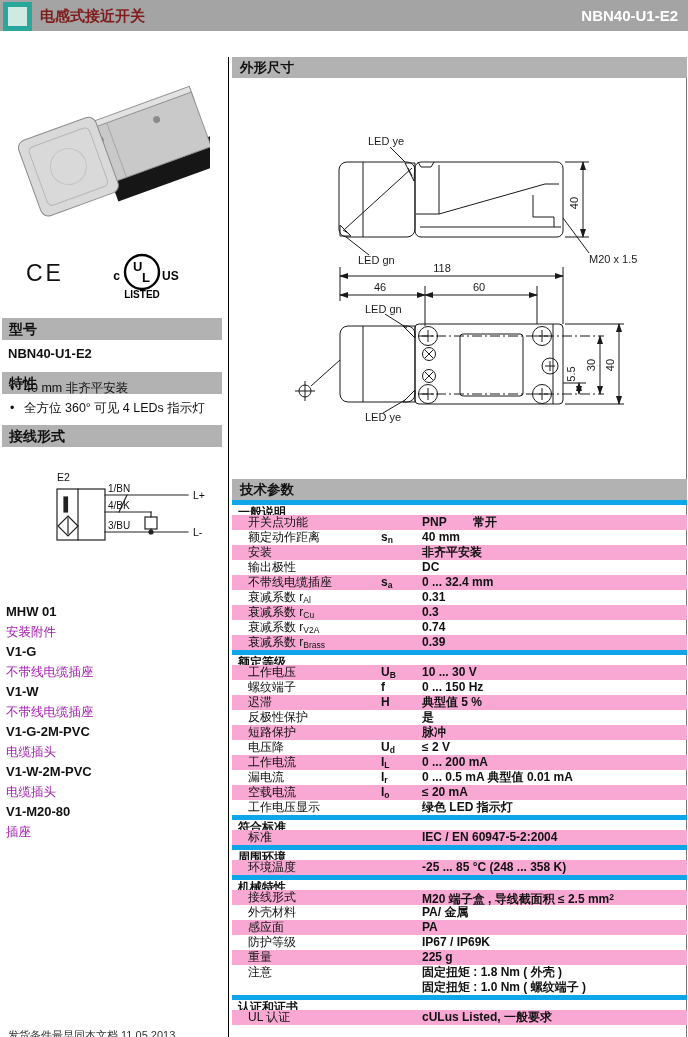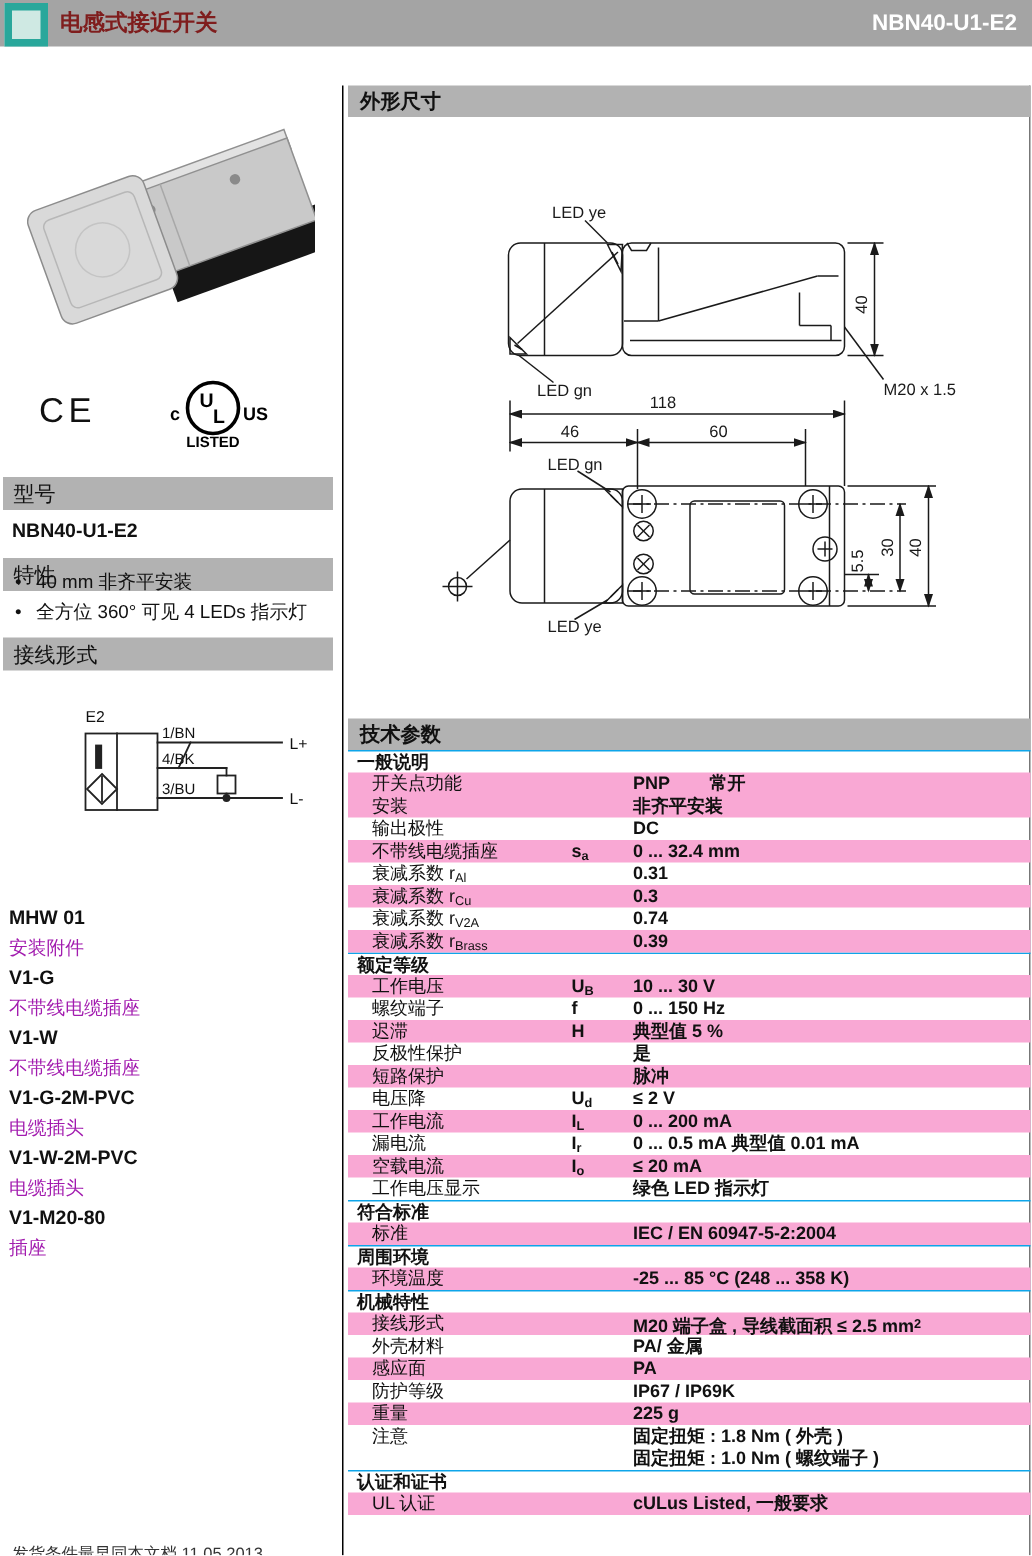--- a/index.html
+++ b/index.html
@@ -9,40 +9,40 @@
   .hdr{position:absolute;left:0;top:0;width:688px;height:31px;background:#a4a4a4;}
   .hicon{position:absolute;left:3px;top:2px;width:19px;height:19px;background:#cfe9e3;
          border:5px solid #29a79b;}
   .htitle{position:absolute;left:40px;top:0;line-height:31px;color:#7f1d1d;font-weight:bold;font-size:15px;}
   .hmodel{position:absolute;right:10px;top:0;line-height:31px;color:#fff;font-weight:bold;font-size:15px;}
   
   .divider{position:absolute;left:228px;top:57px;width:1px;height:980px;background:#000;}
   .redge{position:absolute;left:686px;top:57px;width:1px;height:980px;background:#777;}
   
   .bar{position:absolute;left:2px;width:220px;height:22px;background:#b2b2b2;
-       font-weight:normal;font-size:14px;line-height:22px;padding-left:7px;box-sizing:border-box;}
+       font-weight:bold;font-size:14px;line-height:22px;padding-left:7px;box-sizing:border-box;}
   .product{position:absolute;left:18px;top:58px;width:192px;height:188px;}
   .logos{position:absolute;left:8px;top:250px;width:212px;height:62px;}
   .model-val{position:absolute;left:8px;top:346px;font-weight:bold;font-size:13px;}
   .features{position:absolute;left:10px;top:378px;width:212px;font-size:12.5px;}
   .feat-li{line-height:20px;display:flex;}
   .feat-li .blt{width:14px;}
   .wiring{position:absolute;left:28px;top:468px;width:200px;height:110px;}
   .acc{position:absolute;left:6px;top:603px;width:216px;}
   .acc-name{height:20px;line-height:18px;font-weight:bold;font-size:13px;}
   .acc-desc{height:20px;line-height:18px;font-size:12.5px;color:#a21caf;}
   .footer-clip{position:absolute;left:8px;top:1028px;width:214px;height:9px;overflow:hidden;
                font-size:11px;color:#333;white-space:nowrap;}
   
   .rightcol{position:absolute;left:232px;top:57px;width:455px;}
   .bar2{height:21px;background:#b2b2b2;font-weight:bold;font-size:13.5px;line-height:21px;
         padding-left:8px;box-sizing:border-box;}
   .dims{width:455px;height:401px;display:block;}
   .tech-table{font-size:12px;}
-  .t-sec{height:15px;line-height:15px;font-weight:bold;border-top:1px solid #0ea5e9;
+  .t-sec{height:15px;line-height:15px;font-weight:bold;border-top:5px solid #0ea5e9;
          padding-left:6px;box-sizing:border-box;font-size:12px;}
   .t-row{position:relative;height:15px;line-height:15px;}
   .t-row.shade{background:#f9a8d4;}
   .t-row.tall{height:30px;}
   .t-label{position:absolute;left:16px;top:0;white-space:nowrap;}
   .t-sym{position:absolute;left:149px;top:0;font-weight:bold;}
   .t-val{position:absolute;left:190px;top:0;font-weight:bold;white-space:nowrap;}
   .t-val2{position:absolute;left:241px;top:0;font-weight:bold;}
   .t-val-l2{position:absolute;left:190px;top:15px;font-weight:bold;white-space:nowrap;}
   sub{font-size:8.5px;vertical-align:-2px;}
@@ -269,20 +269,25 @@
     </svg>
 
     <div class="bar2">技术参数</div>
     <div class="tech-table">
         <div class="t-sec">一般说明</div>
         <div class="t-row shade">
           <span class="t-label"><span>开关点功能</span></span>
           <span class="t-val"><span>PNP</span></span>
           <span class="t-val2">常开</span>
         </div>
+        <div class="t-row">
+          <span class="t-label"><span>额定动作距离</span></span>
+          <span class="t-sym"><span>s</span><sub>n</sub></span>
+          <span class="t-val"><span>40 mm</span></span>
+        </div>
         <div class="t-row shade">
           <span class="t-label"><span>安装</span></span>
           <span class="t-val"><span>非齐平安装</span></span>
         </div>
         <div class="t-row">
           <span class="t-label"><span>输出极性</span></span>
           <span class="t-val"><span>DC</span></span>
         </div>
         <div class="t-row shade">
           <span class="t-label"><span>不带线电缆插座</span></span>

